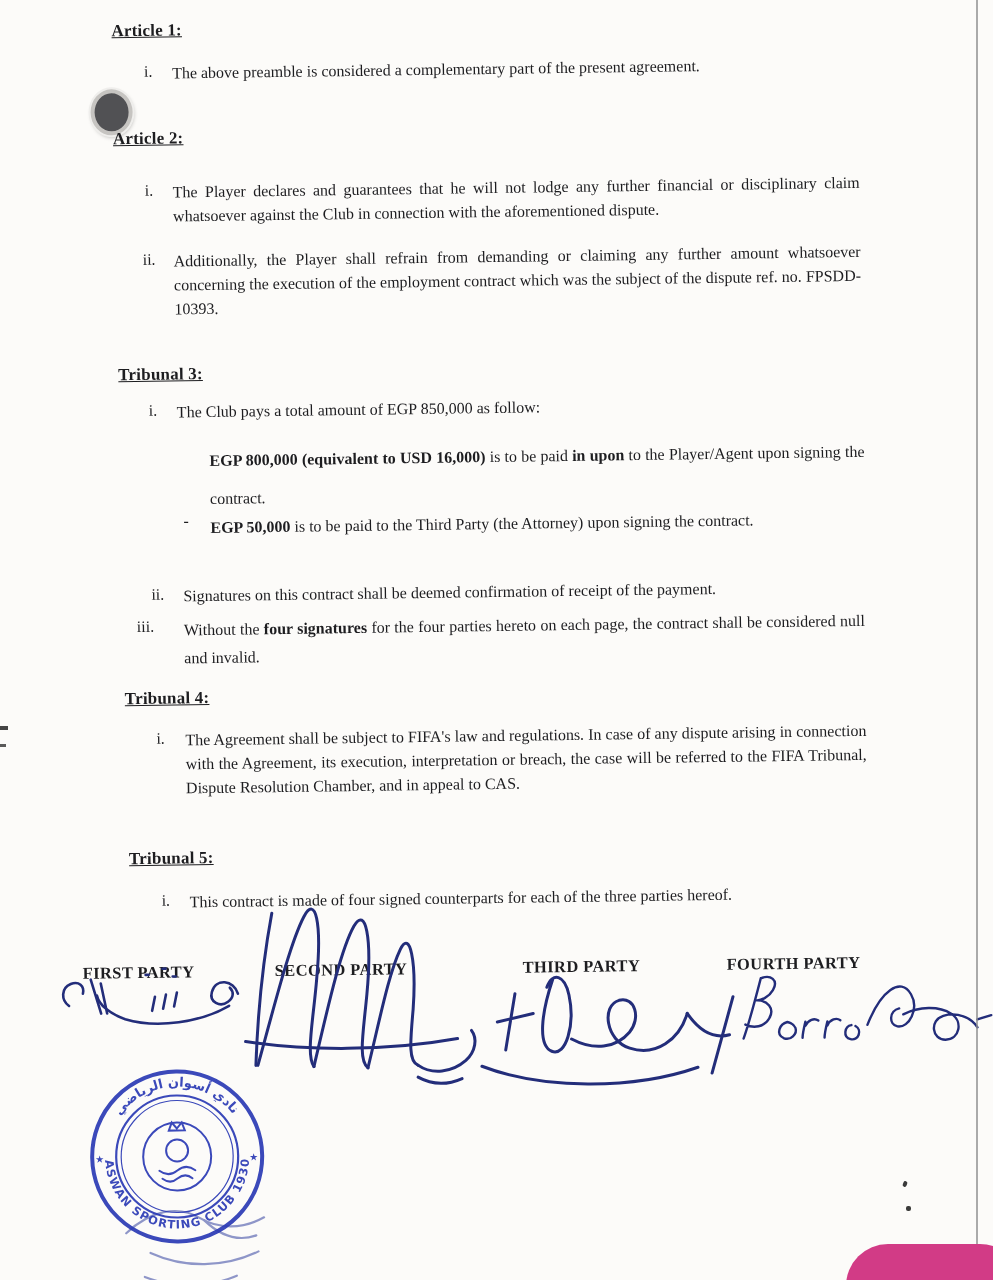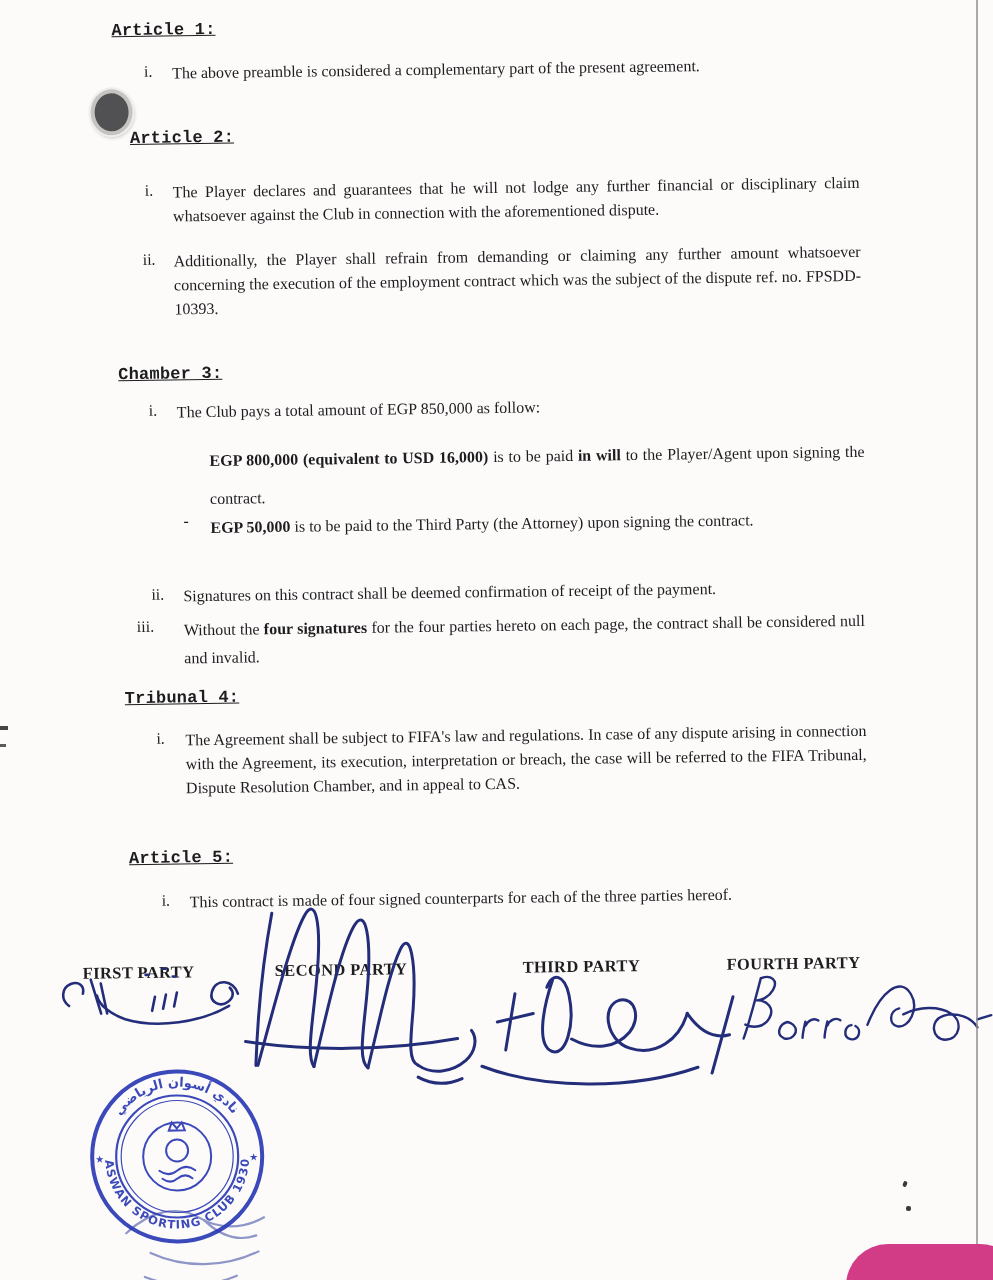--- a/index.html
+++ b/index.html
@@ -1,20 +1,20 @@
 <!DOCTYPE html>
 <html><head>
 <meta charset="utf-8">
 <style>
   * { margin:0; padding:0; box-sizing:border-box; }
   html,body { width:993px; height:1280px; overflow:hidden; }
   body { background:#ffffff; font-family:"Liberation Serif", serif; color:#1d1d20; position:relative; }
   .page { position:absolute; inset:0; background:#fcfbf9; }
   .content { position:absolute; inset:0; transform:rotate(-0.8deg); transform-origin:496px 640px; }
-  .heading { position:absolute; font-weight:bold; font-size:17px; text-decoration:underline; letter-spacing:.2px; white-space:nowrap;font-family:Liberation Mono, monospace; }
+  .heading { position:absolute; font-weight:bold; font-size:17px; text-decoration:underline; letter-spacing:.2px; white-space:nowrap; }
   .num { position:absolute; font-size:16px; white-space:nowrap; }
   .para { position:absolute; font-size:16px; line-height:24px; text-align:justify; }
   .single { text-align:left; white-space:nowrap; }
   .bold { font-weight:bold; }
   .party { position:absolute; font-weight:bold; font-size:16.5px; letter-spacing:.4px; white-space:nowrap; }
   .hole { position:absolute; left:98px; top:84px; width:42px; height:46px; border-radius:50%;
           background:#515154; border:4px solid #c6c4c1;
           box-shadow:0 0 0 2px #efeeec, 1px 2px 4px rgba(0,0,0,.28); }
   .sig-layer { position:absolute; left:0; top:880px; width:993px; height:400px; }
   .stamp { position:absolute; left:80px; top:1062px; width:180px; height:180px; opacity:.92; }
@@ -33,52 +33,52 @@
 <div class="page">
 
   <div class="content">
 
     <div class="heading" style="left:120px; top:16px">Article 1:</div>
     <div class="num" style="left:152px; top:58px">i.</div>
     <div class="para single" style="left:180px; top:57px">The above preamble is considered a complementary part of the present agreement.</div>
 
     <div class="hole"></div>
 
-    <div class="heading" style="left:137px; top:124px">Article 2:</div>
+    <div class="heading" style="left:120px; top:124px">Article 2:</div>
     <div class="num" style="left:151px; top:177px">i.</div>
     <div class="para" style="left:179px; top:176px; width:687px">The Player declares and guarantees that he will not lodge any further financial or disciplinary claim whatsoever against the Club in connection with the aforementioned dispute.</div>
     <div class="num" style="left:148px; top:246px">ii.</div>
     <div class="para" style="left:179px; top:245px; width:687px">Additionally, the Player shall refrain from demanding or claiming any further amount whatsoever concerning the execution of the employment contract which was the subject of the dispute ref. no. FPSDD-10393.</div>
 
-    <div class="heading" style="left:122px; top:360px">Chamber 3:</div>
+    <div class="heading" style="left:122px; top:360px">Tribunal 3:</div>
     <div class="num" style="left:152px; top:397px">i.</div>
     <div class="para single" style="left:180px; top:396px">The Club pays a total amount of EGP 850,000 as follow:</div>
 
     <div class="para" style="left:212px; top:438px; width:655px; line-height:38px">
-      <span class="bold">EGP 800,000 (equivalent to USD 16,000)</span><span> is to be paid </span><span class="bold">in will</span><span> to the Player/Agent upon signing the contract.</span>
+      <span class="bold">EGP 800,000 (equivalent to USD 16,000)</span><span> is to be paid </span><span class="bold">in upon</span><span> to the Player/Agent upon signing the contract.</span>
     </div>
 
     <div class="num" style="left:185px; top:508px">-</div>
     <div class="para" style="left:212px; top:508px; width:655px; line-height:32px">
       <span class="bold">EGP 50,000</span><span> is to be paid to the Third Party (the Attorney) upon signing the contract.</span>
     </div>
 
     <div class="num" style="left:152px; top:581px">ii.</div>
     <div class="para single" style="left:184px; top:580px">Signatures on this contract shall be deemed confirmation of receipt of the payment.</div>
 
     <div class="num" style="left:137px; top:613px">iii.</div>
     <div class="para" style="left:184px; top:612px; width:681px; line-height:28px">
       <span>Without the </span><span class="bold">four signatures</span><span> for the four parties hereto on each page, the contract shall be considered null and invalid.</span>
     </div>
 
     <div class="heading" style="left:124px; top:684px">Tribunal 4:</div>
     <div class="num" style="left:155px; top:725px">i.</div>
     <div class="para" style="left:184px; top:724px; width:681px">The Agreement shall be subject to FIFA's law and regulations. In case of any dispute arising in connection with the Agreement, its execution, interpretation or breach, the case will be referred to the FIFA Tribunal, Dispute Resolution Chamber, and in appeal to CAS.</div>
 
-    <div class="heading" style="left:126px; top:844px">Article 5:</div>
+    <div class="heading" style="left:126px; top:844px">Tribunal 5:</div>
     <div class="num" style="left:158px; top:887px">i.</div>
     <div class="para single" style="left:186px; top:886px">This contract is made of four signed counterparts for each of the three parties hereof.</div>
 
     <div class="party" style="left:78px;  top:958px">FIRST PARTY</div>
     <div class="party" style="left:270px; top:958px">SECOND PARTY</div>
     <div class="party" style="left:518px; top:958px">THIRD PARTY</div>
     <div class="party" style="left:722px; top:958px">FOURTH PARTY</div>
 
     <svg class="sig-layer" viewBox="0 0 993 400">
       <g stroke="#232d7a" fill="none" stroke-linecap="round" stroke-linejoin="round">

